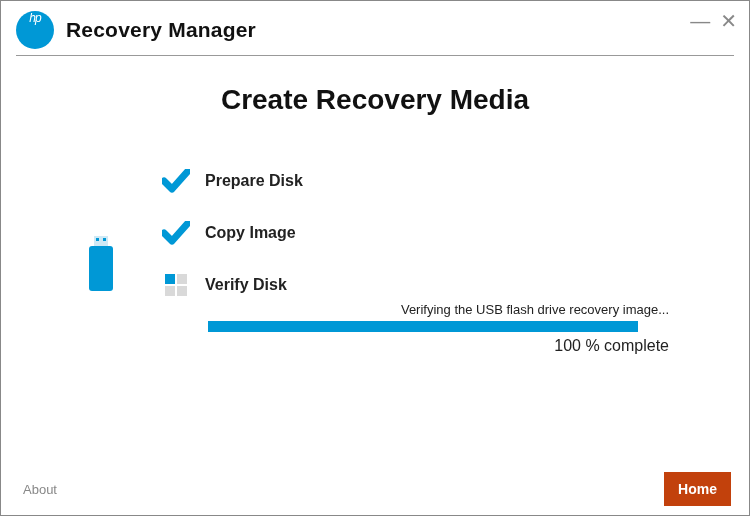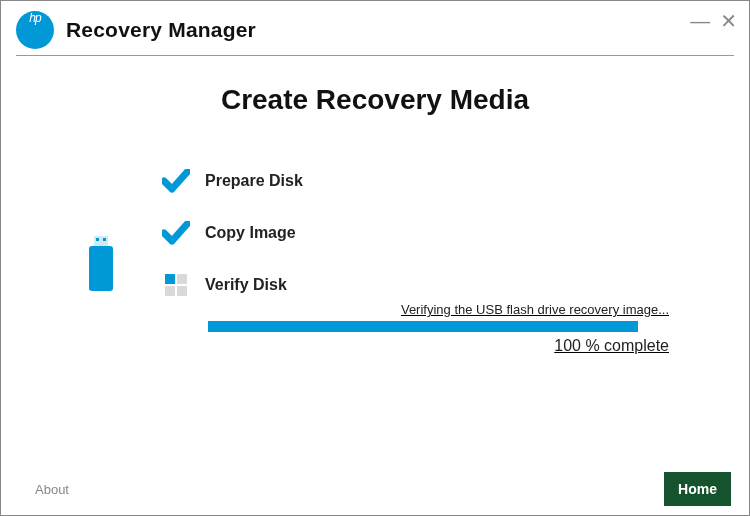--- a/index.html
+++ b/index.html
@@ -96,21 +96,20 @@
     flex-shrink: 0;
   }
   .step-label {
     font-size: 16px;
     font-weight: bold;
     color: #222;
   }
   .sub-area {
     margin-left: 47px;
     margin-top: -8px;
-    text-decoration: underline;
   }
   .status-text {
     font-size: 13px;
     color: #222;
     margin-bottom: 4px;
   }
   .progress-bar {
     width: 430px;
     height: 11px;
     background: #e6e6e6;
@@ -122,35 +121,35 @@
     background: #0098d6;
     width: 100%;
   }
   .percent-text {
     font-size: 16px;
     color: #222;
   }
   .footer {
     position: absolute;
     bottom: 0;
-    left: 16px;
+    left: 4px;
     right: 0;
     height: 52px;
     display: flex;
     align-items: center;
     justify-content: space-between;
     padding: 0 18px;
   }
   .about-link {
     color: #888;
     font-size: 13px;
     cursor: pointer;
   }
   .home-btn {
-    background: #14532d;
+    background: #c2410c;
     color: #fff;
     border: none;
     padding: 9px 14px;
     font-size: 14px;
     font-weight: bold;
     cursor: pointer;
   }
   
   .squares {
     width: 22px; height: 22px;

